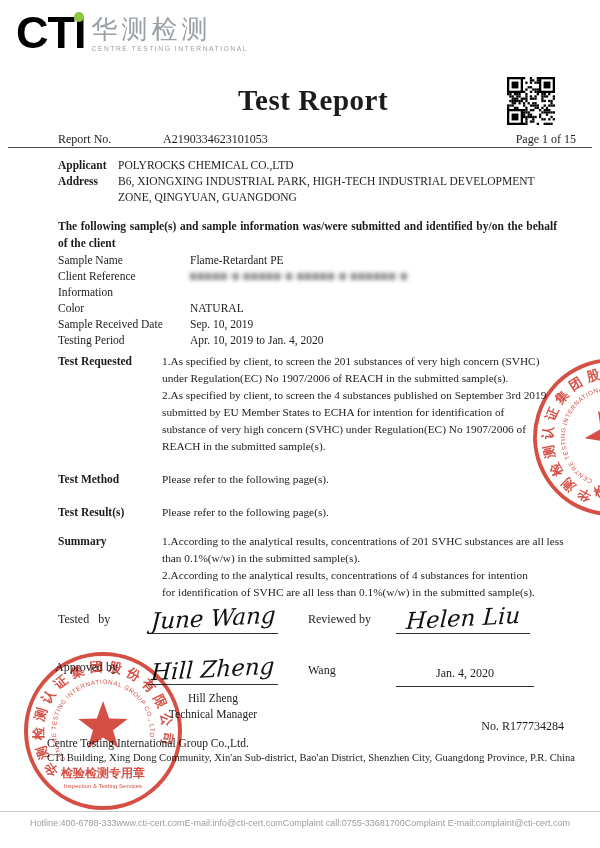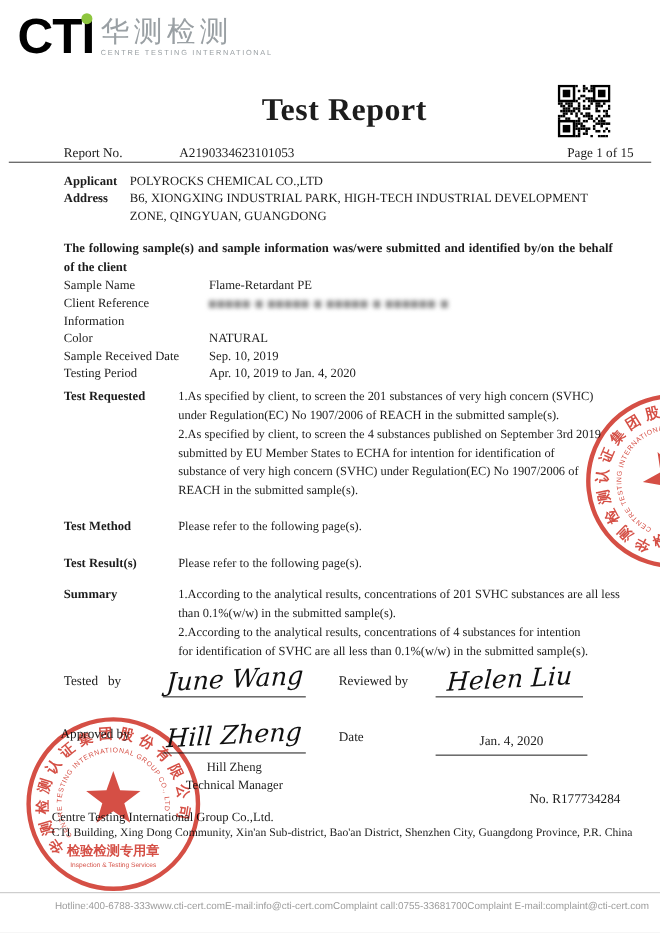--- a/index.html
+++ b/index.html
@@ -51,21 +51,21 @@
   .script{font-family:"DejaVu Serif",serif; font-style:italic; font-size:23px; color:#101010;
     transform:rotate(-3deg) skewX(-6deg); white-space:nowrap; line-height:1; padding-bottom:3px;}
   .dateval{font-size:12px; padding-bottom:5px;}
   .undername{position:absolute; left:148px; width:130px; text-align:center; font-size:11.5px;}
   .certno{position:absolute; top:719px; right:36px; font-size:12px;}
   .company-name{position:absolute; left:47px; top:737px; font-size:11.5px;}
   .company-addr{position:absolute; left:47px; top:752px; font-size:10.6px;}
   
   .footer-rule{position:absolute; top:811px; left:0; right:0; border-top:1px solid #c9c9c9;}
   .footer{position:absolute; top:818px; left:10px; right:10px; display:flex;
-    justify-content:flex-end; font-family:"Liberation Sans",sans-serif;
+    justify-content:center; font-family:"Liberation Sans",sans-serif;
     font-size:9px; color:#9c9c9c;}
   
   .stamp{position:absolute; mix-blend-mode:multiply; opacity:.88;}
   .stamp-left{left:18px; top:646px;}
   .stamp-right{left:528px; top:352px; transform:rotate(-28deg);}
   .st-cn{font-size:13px; fill:#cf362b; letter-spacing:5px; font-family:"DejaVu Sans",sans-serif; font-weight:bold;}
   .st-en{font-size:6.3px; fill:#cf362b; letter-spacing:.6px; font-family:"Liberation Sans",sans-serif;}
   .st-label{font-size:12px; fill:#cf362b; text-anchor:middle; font-family:"DejaVu Sans",sans-serif; font-weight:bold;}
   .st-sub{font-size:6px; fill:#cf362b; text-anchor:middle; font-family:"Liberation Sans",sans-serif;}
 </style>
@@ -308,21 +308,21 @@
     <span class="script">June Wang</span>
   </div>
   <span class="siglab" style="left:308px; top:612px;">Reviewed by</span>
   <div class="sigline" style="left:396px; top:596px; width:134px; height:37px;">
     <span class="script">Helen Liu</span>
   </div>
   <span class="siglab" style="left:55px; top:660px;">Approved by</span>
   <div class="sigline" style="left:148px; top:648px; width:130px; height:36px;">
     <span class="script">Hill Zheng</span>
   </div>
-  <span class="siglab" style="left:308px; top:663px;">Date</span>
+  <span class="siglab" style="left:308px; top:663px;">Wang</span>
   <div class="sigline" style="left:396px; top:650px; width:138px; height:36px;">
     <span class="dateval">Jan. 4, 2020</span>
   </div>
   <div class="undername" style="top:692px;">Hill Zheng</div>
   <div class="undername" style="top:708px;">Technical Manager</div>
 
   <div class="certno">No. R177734284</div>
   <div class="company-name">Centre Testing International Group Co.,Ltd.</div>
   <div class="company-addr">CTI Building, Xing Dong Community, Xin'an Sub-district, Bao'an District, Shenzhen City, Guangdong Province, P.R. China</div>
 

